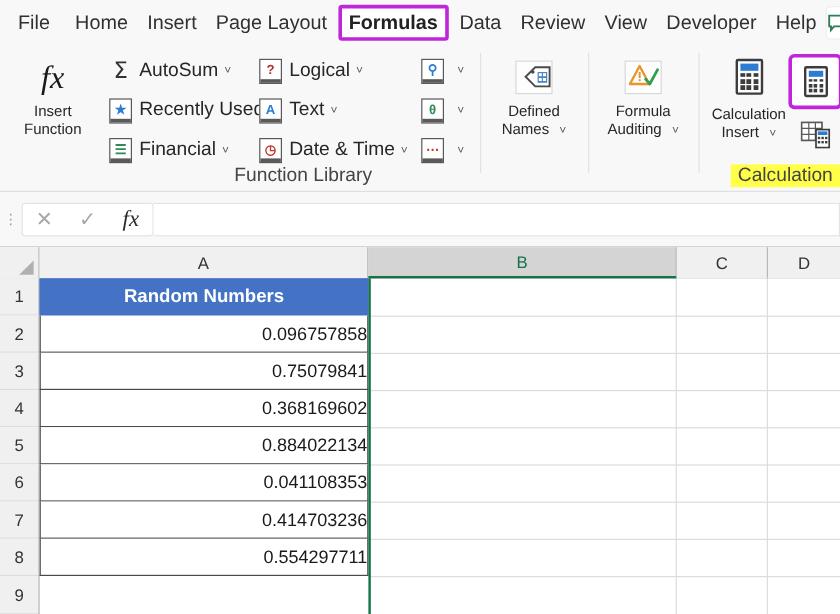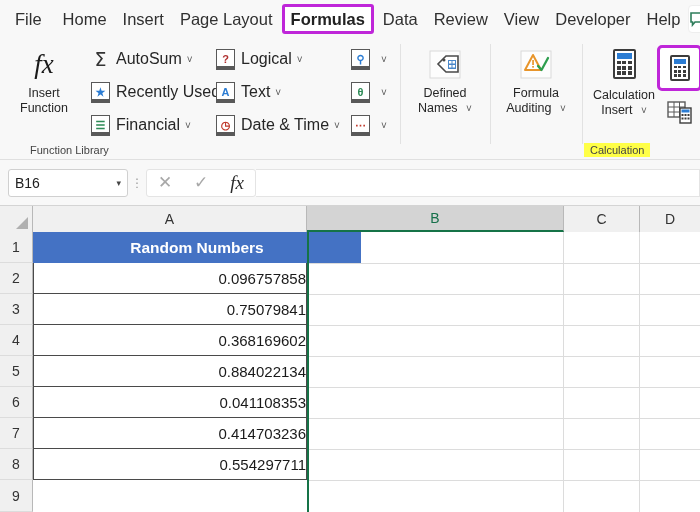--- a/index.html
+++ b/index.html
@@ -40,22 +40,22 @@
   }
 
   
   .ribbon {
     position: absolute; left: 0; top: 38px; width: 700px; height: 122px;
     background: #f8f8f8;
     border-bottom: 1px solid #e0e0e0;
   }
   .grp { position: absolute; top: 0; height: 122px; }
   .grp-label {
-    position: absolute; bottom: 4px; width: 100%; text-align: left;
-    font-size: 11px; color: #444;
+    position: absolute; bottom: 4px; width: 100%; text-align: right;
+    font-size: 16px; color: #444;
   }
   .grp-label span.hl { background: #ffff47; padding: 1px 6px; }
   .vsep { position: absolute; top: 6px; width: 1px; height: 100px; background: #e2e2e2; }
 
   
   .bigbtn {
     position: absolute; display: flex; flex-direction: column;
     align-items: center; width: 72px; top: 5px;
   }
   .bigbtn .glyph {
@@ -386,24 +386,20 @@
         </svg>
       </div>
 
       <div class="grp-label" style="left:0; width:116px;">
         <span class="hl">Calculation</span>
       </div>
     </div>
   </div>
 
   <div class="fbar">
-    <div class="namebox">
-      <span>B16</span>
-      <span class="nb-arrow">▾</span>
-    </div>
     <div class="dots">⋮</div>
     <div class="fbtns">
       <div class="fbtn">✕</div>
       <div class="fbtn">✓</div>
       <div class="fbtn fxb">fx</div>
     </div>
     <div class="finput" placeholder=""></div>
   </div>
 
   <div class="sheet">
@@ -433,21 +429,21 @@
 
     <div class="gline-h" style="left:307px; top:57px;  width:393px;"></div>
     <div class="gline-h" style="left:307px; top:88px;  width:393px;"></div>
     <div class="gline-h" style="left:307px; top:119px; width:393px;"></div>
     <div class="gline-h" style="left:307px; top:150px; width:393px;"></div>
     <div class="gline-h" style="left:307px; top:181px; width:393px;"></div>
     <div class="gline-h" style="left:307px; top:212px; width:393px;"></div>
     <div class="gline-h" style="left:307px; top:243px; width:393px;"></div>
     <div class="gline-h" style="left:307px; top:274px; width:393px;"></div>
 
-    <div class="cell hdr" style="left:33px; top:26px; width:328px; height:31px;">Random Numbers</div>
+    <div class="cell hdr" style="left:33px; top:26px; width:274px; height:31px;">Random Numbers</div>
     <div class="cell num" style="left:33px; top:57px;  width:274px; height:31px;">0.096757858</div>
     <div class="cell num" style="left:33px; top:88px;  width:274px; height:31px;">0.75079841</div>
     <div class="cell num" style="left:33px; top:119px; width:274px; height:31px;">0.368169602</div>
     <div class="cell num" style="left:33px; top:150px; width:274px; height:31px;">0.884022134</div>
     <div class="cell num" style="left:33px; top:181px; width:274px; height:31px;">0.041108353</div>
     <div class="cell num" style="left:33px; top:212px; width:274px; height:31px;">0.414703236</div>
     <div class="cell num" style="left:33px; top:243px; width:274px; height:31px;">0.554297711</div>
 
     <div class="selbar-left" style="left:307px; top:26px; height:280px;"></div>
   </div>

